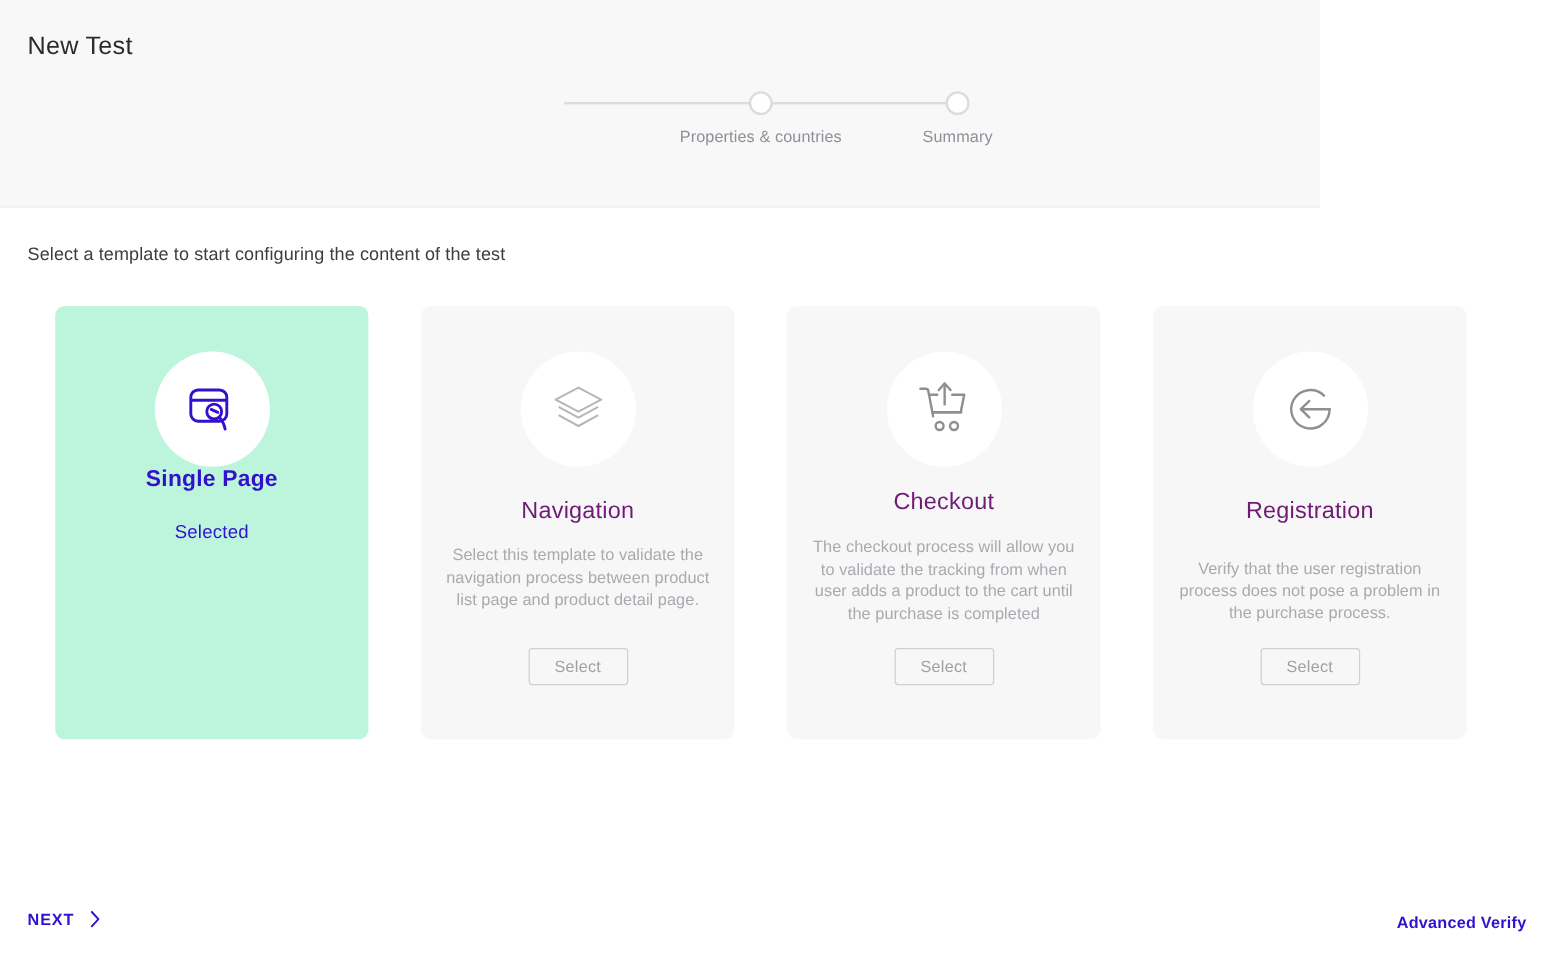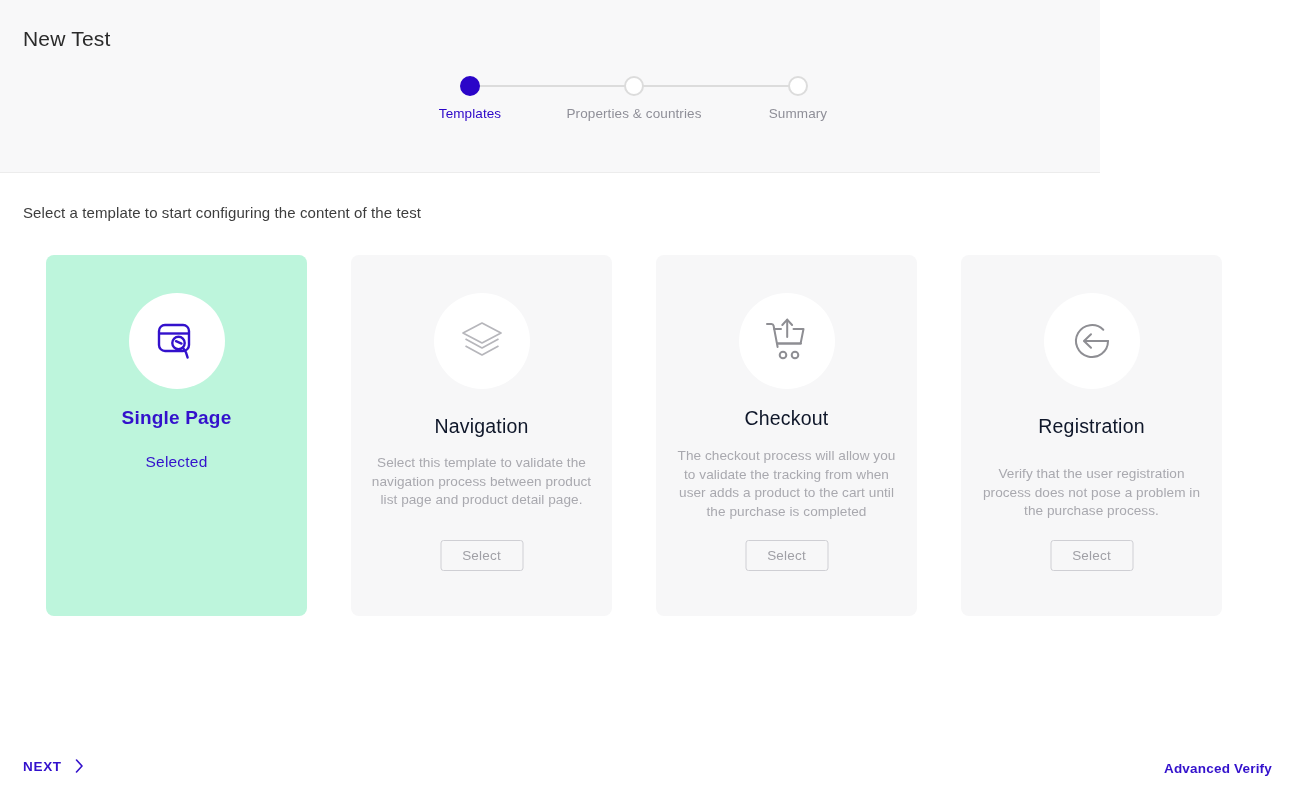--- a/index.html
+++ b/index.html
@@ -143,21 +143,21 @@
   .card.selected .card-icon-wrap {
     background: #ffffff;
   }
 
   .card-icon-wrap svg {
     display: block;
   }
 
   .card-title {
     font-size: 19.5px;
-    color: #0f172a;
+    color: #701a75;
     letter-spacing: 0.2px;
     text-align: center;
     font-weight: 400;
   }
   .card.selected .card-title {
     color: #3311cc;
     font-weight: 700;
     font-size: 19px;
   }
 
@@ -167,21 +167,21 @@
     color: #a9a9af;
     text-align: center;
     letter-spacing: 0.05px;
     width: 100%;
   }
   .card.selected .card-desc {
     color: #4a4a4a;
   }
 
   
-  .card.c-single .card-title { margin-top: 18px; }
+  .card.c-single .card-title { }
   .card.c-single .card-desc  { margin-top: 17px; }
 
   .card.c-nav .card-title    { margin-top: 26px; }
   .card.c-nav .card-desc     { margin-top: 16px; }
 
   .card.c-checkout .card-title { margin-top: 18px; }
   .card.c-checkout .card-desc  { margin-top: 17px; }
 
   .card.c-reg .card-title    { margin-top: 26px; }
   .card.c-reg .card-desc     { margin-top: 27px; }
@@ -248,24 +248,20 @@
 
 <div id="app">
 
   <div class="header">
 
     <div class="page-title">New Test</div>
 
     <div class="stepper">
       <div class="stepper-track"></div>
 
-      <div class="step s0 active">
-        <div class="step-dot"></div>
-        <div class="step-label">Templates</div>
-      </div>
 
       <div class="step s1">
         <div class="step-dot"></div>
         <div class="step-label">Properties &amp; countries</div>
       </div>
 
       <div class="step s2">
         <div class="step-dot"></div>
         <div class="step-label">Summary</div>
       </div>

